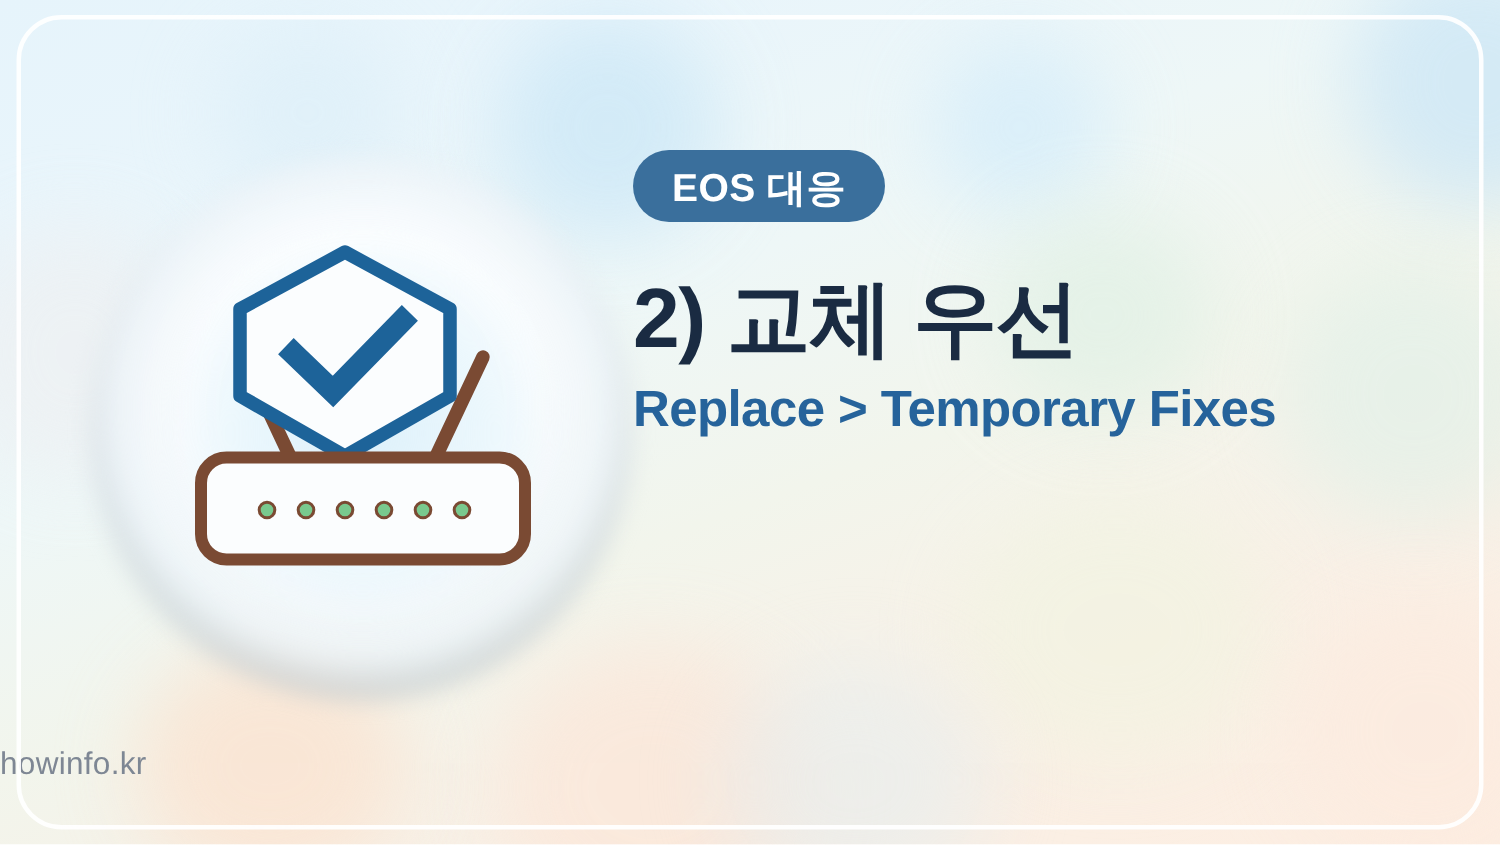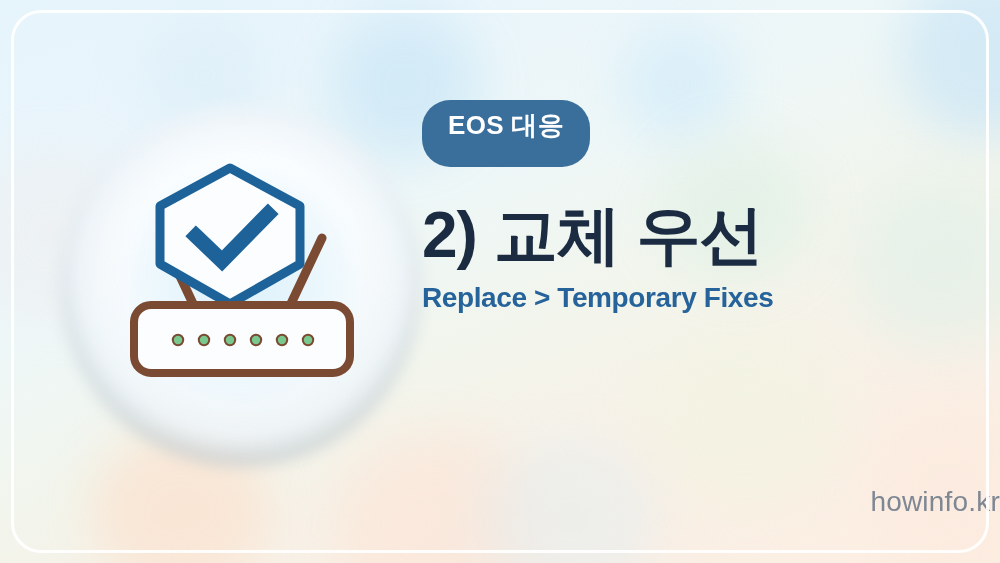--- a/index.html
+++ b/index.html
@@ -104,51 +104,51 @@
     top: 100px;
     width: 540px;
   }
   .badge {
     display: inline-block;
     background: #3a6f9c;
     color: #ffffff;
     font-size: 26px;
     font-weight: bold;
     letter-spacing: .3px;
-    padding: 12px 26px 29px 26px;
+    padding: 12px 26px 10px 26px;
     border-radius: 28px;
     line-height: 1;
   }
   .headline {
     margin-top: 34px;
     color: #1a2b42;
-    font-size: 64px;
+    font-size: 56px;
     font-weight: bold;
     line-height: 1.08;
     letter-spacing: -1px;
     white-space: nowrap;
   }
   .headline .line { display: block; }
   .subtitle {
     margin-top: 12px;
     color: #26639b;
-    font-size: 28px;
+    font-size: 34px;
     font-weight: bold;
     letter-spacing: -.4px;
     white-space: nowrap;
   }
 
   .footer {
     position: absolute;
     left: 0;
     right: 0;
-    top: 486px;
-    text-align: right;
+    top: 498px;
+    text-align: left;
     color: #7e8794;
-    font-size: 28px;
+    font-size: 21px;
     letter-spacing: .2px;
   }
   .footer span { display: inline-block; }
 </style>
 </head>
 <body>
 
 <div id="card">
 
   <div class="blob blob-b1"></div>

